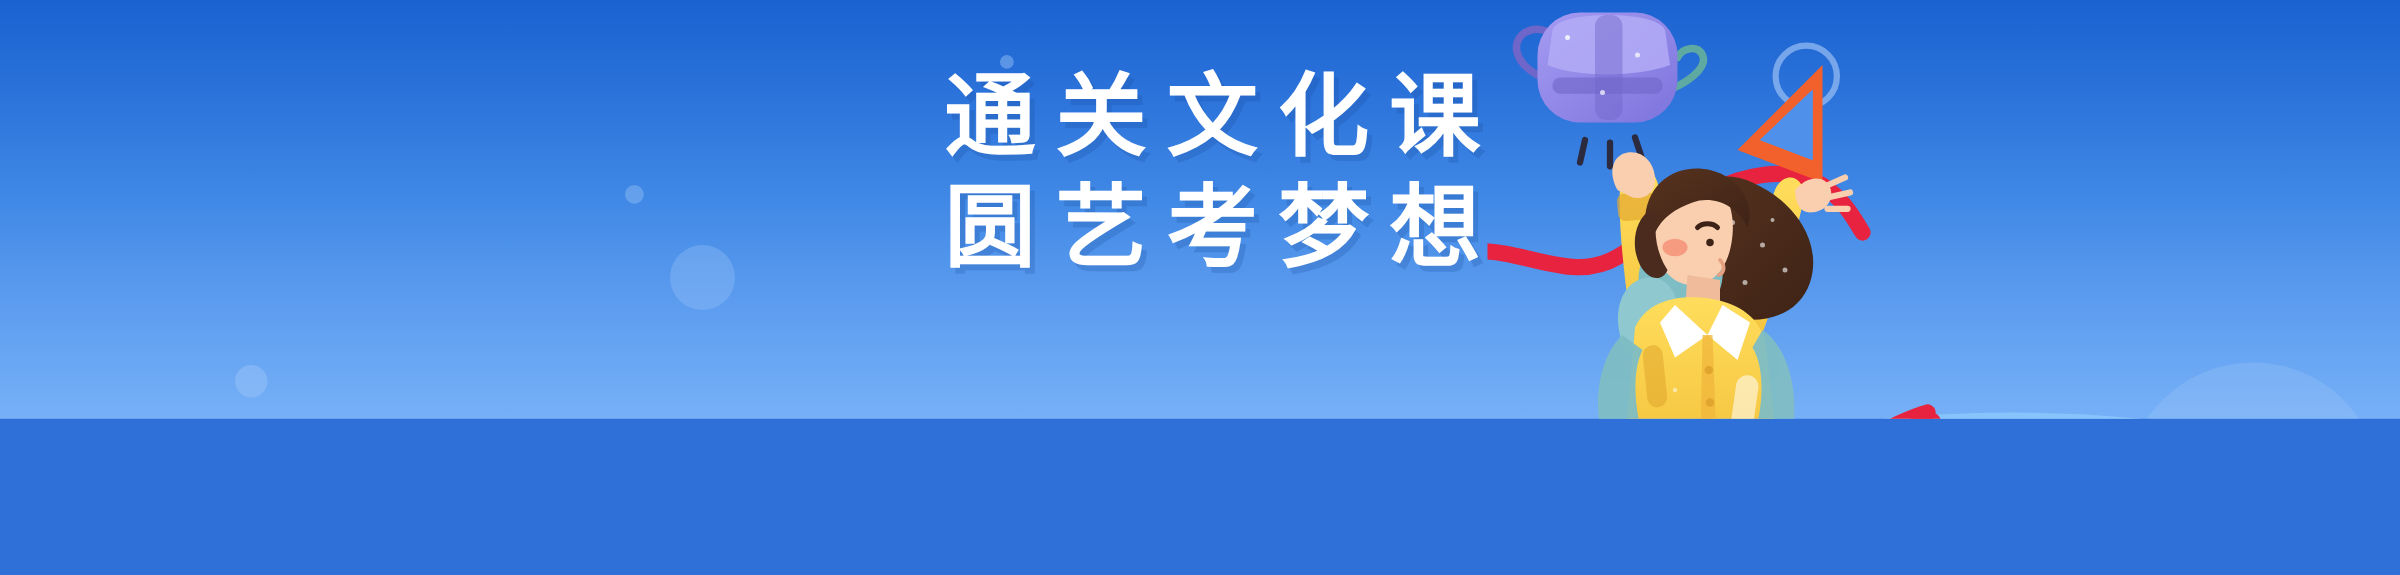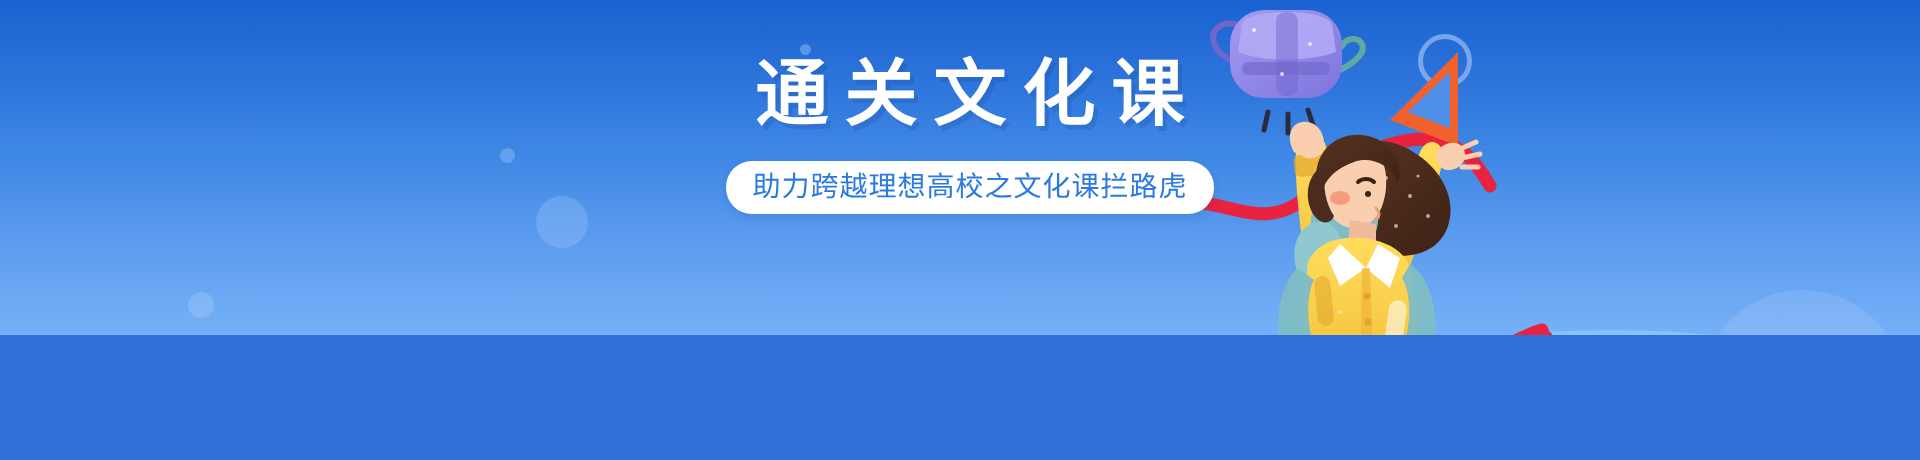--- a/index.html
+++ b/index.html
@@ -103,23 +103,21 @@
   <div class="bubble" style="left:536px;top:196px;width:52px;height:52px;opacity:.33;"></div>
   <div class="bubble" style="left:800px;top:44px;width:11px;height:11px;opacity:.45;"></div>
   <div class="bubble" style="left:1254px;top:26px;width:18px;height:18px;opacity:.5;"></div>
   <div class="bubble" style="left:1700px;top:290px;width:205px;height:205px;opacity:.30;"></div>
   <div class="ring" style="left:1418px;top:34px;width:54px;height:54px;"></div>
 
   <div class="hill" style="left:1020px;top:330px;width:1180px;height:330px;"></div>
 
   <div id="text-block">
     <div class="headline line1">通关文化课</div>
-    <div id="subtitle-pill">
-      <span id="subtitle-text">助力跨越理想高校之文化课拦路虎</span>
-    </div>
+    <div class="headline line2">圆艺考梦想</div>
   </div>
 
   <div id="illustration">
     <svg viewBox="0 0 470 460" xmlns="http://www.w3.org/2000/svg" aria-hidden="true">
       <defs>
         <linearGradient id="bagG" x1="0" y1="0" x2="1" y2="1">
           <stop offset="0%" stop-color="#a59bf2"></stop>
           <stop offset="100%" stop-color="#7d74dd"></stop>
         </linearGradient>
         <linearGradient id="jacketG" x1="0" y1="0" x2="0" y2="1">

